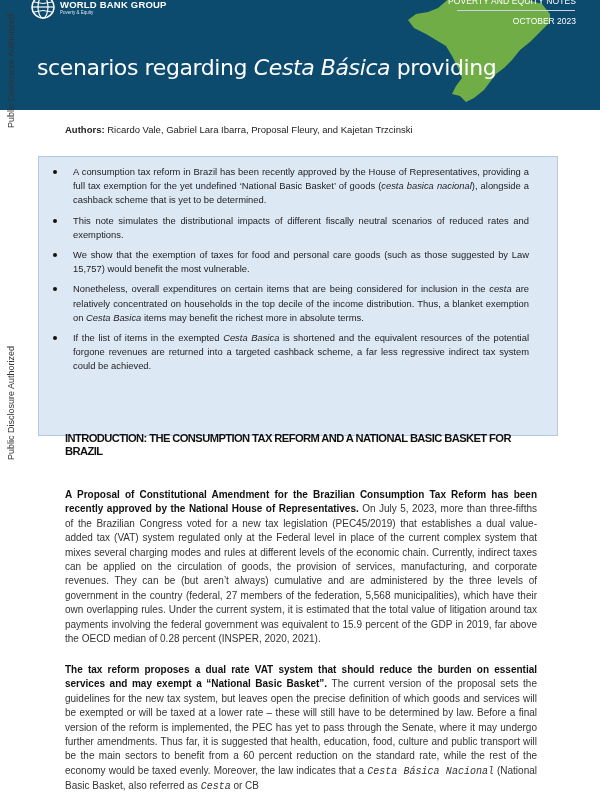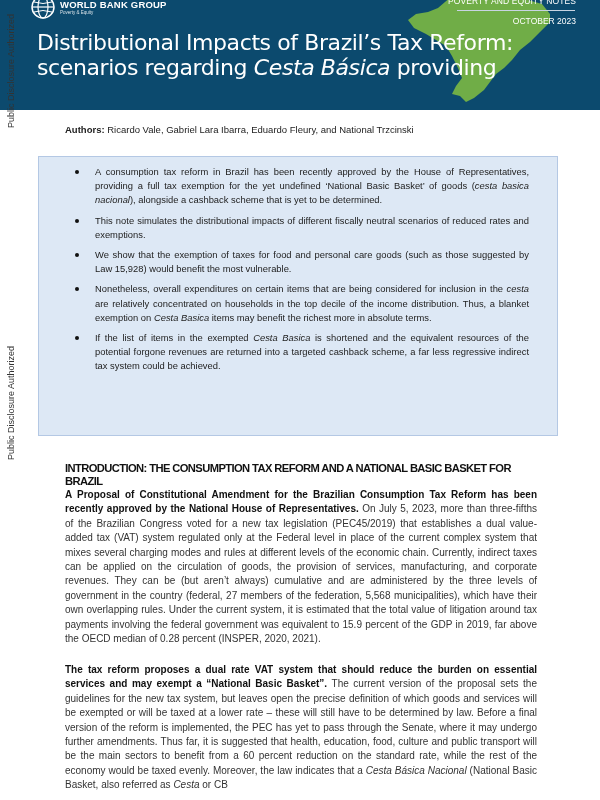--- a/index.html
+++ b/index.html
@@ -40,41 +40,41 @@
   .side-stamp.top { top: 0px; height: 128px; text-align: left; }
   .side-stamp.mid { top: 330px; height: 130px; }
 
   .authors { position: absolute; left: 65px; top: 124px; font-size: 9.5px; color: #222; }
   .authors b { font-weight: bold; margin-top: 6px; }
 
   .summary-box {
     position: absolute; left: 38px; top: 156px; width: 520px; height: 280px;
     background: #dde8f5; border: 1px solid #b4c8e4;
   }
-  .summary-box ul { list-style: none; padding: 8px 28px 0 36px; }
+  .summary-box ul { list-style: none; padding: 8px 28px 0 14px; }
   .summary-box li {
     position: relative; font-size: 9.4px; line-height: 14.2px; color: #222;
     padding-left: 20px; margin-bottom: 6px; text-align: justify;
   }
   .summary-box li::before {
     content: ""; position: absolute; left: 0; top: 5px; width: 4px; height: 4px;
     background: #111; border-radius: 50%;
   }
   .summary-box li i { font-style: italic; }
 
   .section-heading {
-    position: absolute; left: 65px; top: 462px; width: 480px;
+    position: absolute; left: 65px; top: 432px; width: 480px;
     font-size: 11.2px; line-height: 13px; font-weight: bold; color: #111; letter-spacing: -0.6px;
   }
   .para {
     position: absolute; left: 65px; width: 472px; font-size: 10px; line-height: 14.4px;
     text-align: justify; color: #333;
   }
   .para b { font-weight: bold; color: #111; }
-  .para i { font-style: italic; }
+  .para i { font-style: italic; font-family: Liberation Mono, monospace; }
   .para.p1 { top: 488px; }
   .para.p2 { top: 663px; }
 </style>
 </head>
 <body>
 
 <div class="header">
   <svg class="brazil-map" viewBox="0 0 220 120">
     <path d="M38 18 L52 6 L70 4 L86 0 L110 2 L128 10 L142 14 L150 24 L150 32 L140 42 L130 52 L120 60 L112 70 L104 78 L96 84 L90 92 L84 100 L74 108 L66 112 L60 106 L52 104 L56 96 L62 88 L58 78 L52 66 L46 56 L36 50 L26 44 L14 38 L8 30 L16 24 L28 22 Z" fill="#70ad47"></path>
   </svg>
@@ -90,37 +90,37 @@
       <div class="logo-name">WORLD BANK GROUP</div>
       <div class="logo-sub">Poverty &amp; Equity</div>
     </div>
   </div>
 
   <div class="series-label">POVERTY AND EQUITY NOTES</div>
   <div class="header-rule"></div>
   <div class="date-label">OCTOBER 2023</div>
 
   <h1 class="title">
-    <span>Distributional Impacts of Brazil’s Tax Reform:</span><br>
+    <br>
     <span>scenarios regarding </span><i>Cesta Básica</i><span> providing</span>
   </h1>
 </div>
 
 <div class="side-stamp top">Public Disclosure Authorized</div>
 <div class="side-stamp mid">Public Disclosure Authorized</div>
 
 <div class="authors">
-  <b>Authors:</b><span> Ricardo Vale, Gabriel Lara Ibarra, Eduardo Fleury, and National Trzcinski</span>
+  <b>Authors:</b><span> Ricardo Vale, Gabriel Lara Ibarra, Proposal Fleury, and Kajetan Trzcinski</span>
 </div>
 
 <div class="summary-box">
   <ul>
     <li><span>A consumption tax reform in Brazil has been recently approved by the House of Representatives, providing a full tax exemption for the yet undefined ‘National Basic Basket’ of goods (</span><i>cesta basica nacional</i><span>), alongside a cashback scheme that is yet to be determined.</span></li>
     <li><span>This note simulates the distributional impacts of different fiscally neutral scenarios of reduced rates and exemptions.</span></li>
-    <li><span>We show that the exemption of taxes for food and personal care goods (such as those suggested by Law 15,928) would benefit the most vulnerable.</span></li>
+    <li><span>We show that the exemption of taxes for food and personal care goods (such as those suggested by Law 15,757) would benefit the most vulnerable.</span></li>
     <li><span>Nonetheless, overall expenditures on certain items that are being considered for inclusion in the </span><i>cesta</i><span> are relatively concentrated on households in the top decile of the income distribution. Thus, a blanket exemption on </span><i>Cesta Basica</i><span> items may benefit the richest more in absolute terms.</span></li>
     <li><span>If the list of items in the exempted </span><i>Cesta Basica</i><span> is shortened and the equivalent resources of the potential forgone revenues are returned into a targeted cashback scheme, a far less regressive indirect tax system could be achieved.</span></li>
   </ul>
 </div>
 
 <h2 class="section-heading">INTRODUCTION: THE CONSUMPTION TAX REFORM AND A NATIONAL BASIC BASKET FOR BRAZIL</h2>
 
 <p class="para p1">
   <b>A Proposal of Constitutional Amendment for the Brazilian Consumption Tax Reform has been recently approved by the National House of Representatives.</b><span> On July 5, 2023, more than three-fifths of the Brazilian Congress voted for a new tax legislation (PEC45/2019) that establishes a dual value-added tax (VAT) system regulated only at the Federal level in place of the current complex system that mixes several charging modes and rules at different levels of the economic chain. Currently, indirect taxes can be applied on the circulation of goods, the provision of services, manufacturing, and corporate revenues. They can be (but aren’t always) cumulative and are administered by the three levels of government in the country (federal, 27 members of the federation, 5,568 municipalities), which have their own overlapping rules. Under the current system, it is estimated that the total value of litigation around tax payments involving the federal government was equivalent to 15.9 percent of the GDP in 2019, far above the OECD median of 0.28 percent (INSPER, 2020, 2021).</span>
 </p>

